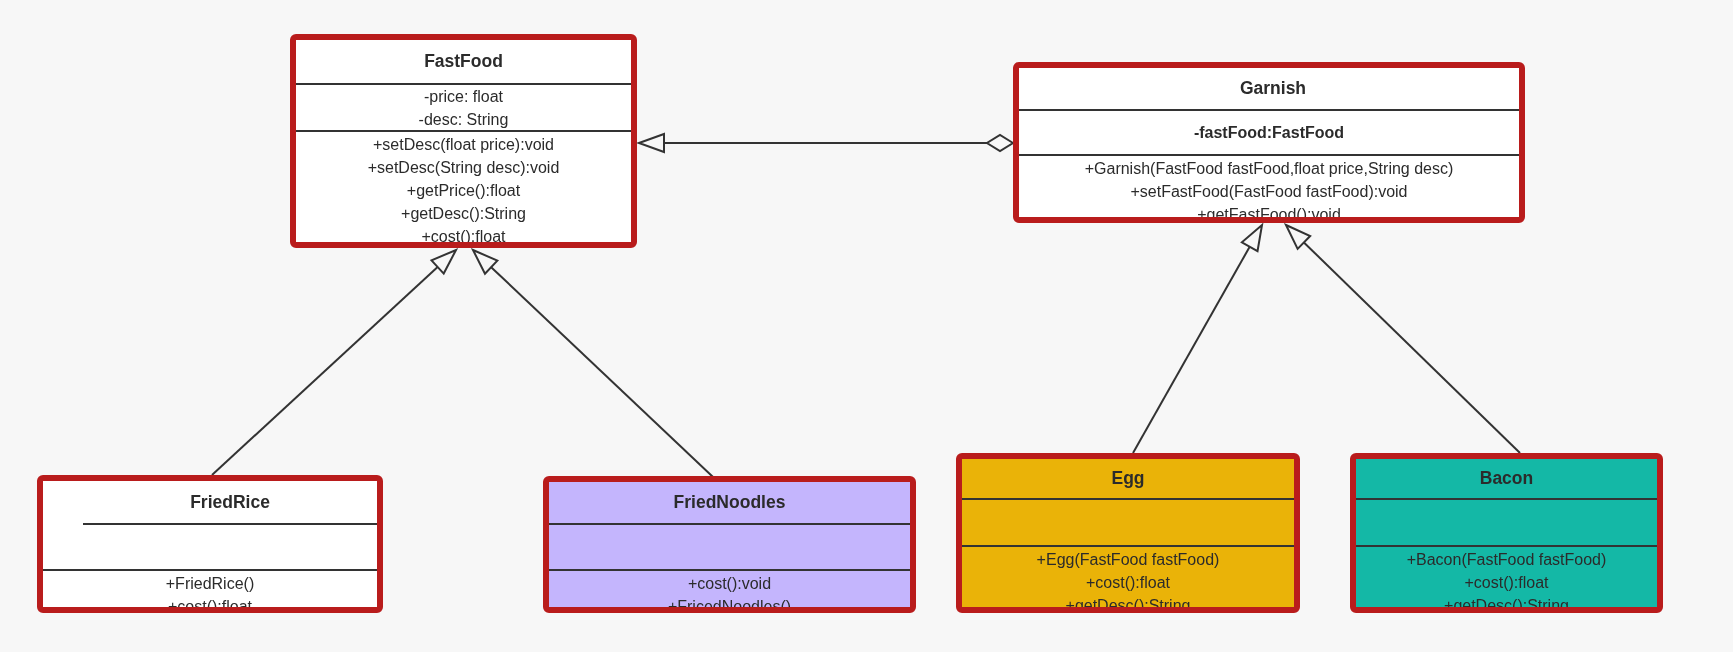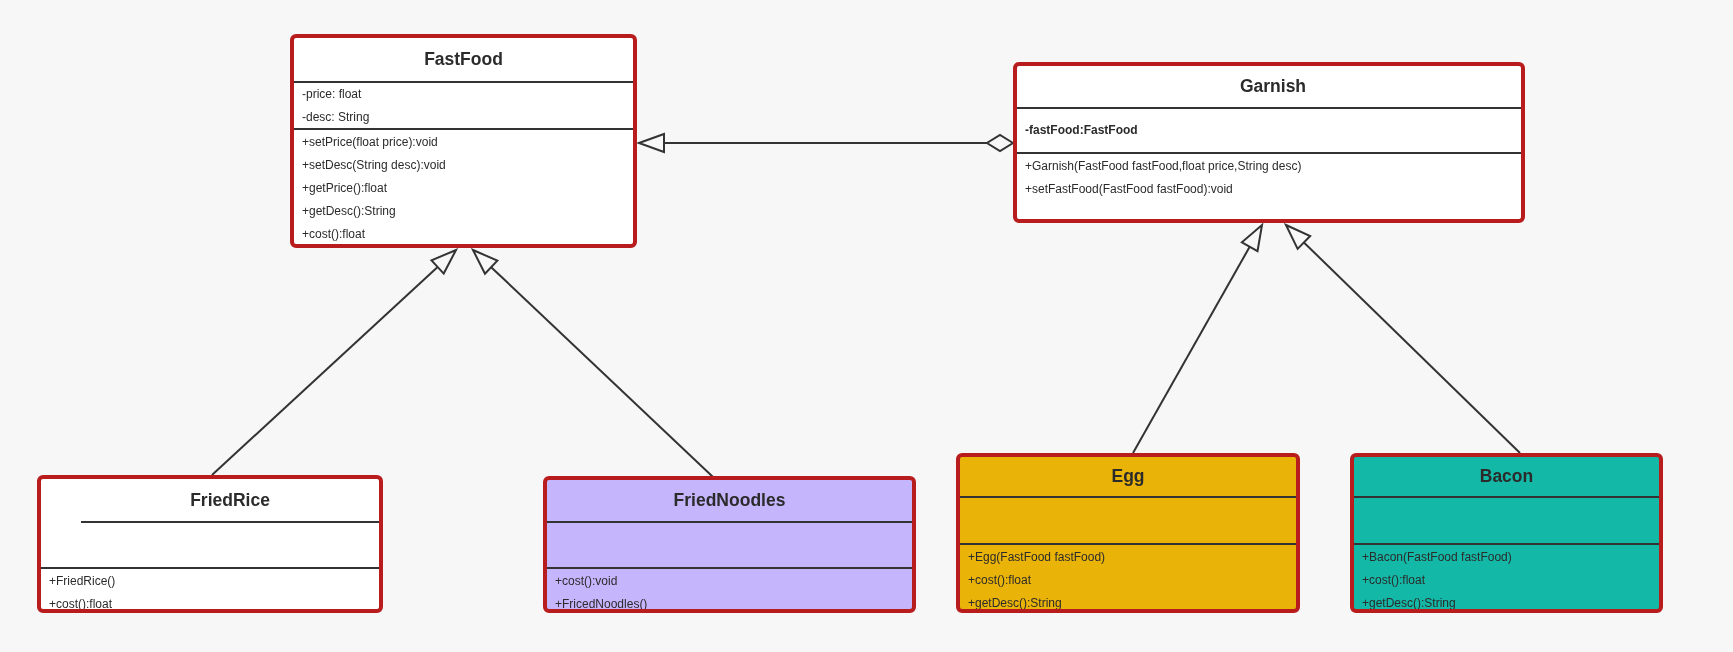--- a/index.html
+++ b/index.html
@@ -17,25 +17,26 @@
   }
   #connector-layer {
     position: absolute;
     left: 0;
     top: 0;
   }
   .uml-class {
     position: absolute;
     box-sizing: border-box;
     background: #ffffff;
-    border: 4px solid #b91c1c;
+    border: 6px solid #b91c1c;
     border-radius: 6px;
     display: flex;
     flex-direction: column;
     color: #2b2b2b;
+    text-align: center;
   }
   .uml-title {
     box-sizing: border-box;
     border-bottom: 2px solid #333333;
     display: flex;
     align-items: center;
     justify-content: center;
     font-weight: bold;
     font-size: 17.5px;
     flex: none;
@@ -51,21 +52,21 @@
     justify-content: center;
     overflow: hidden;
   }
   .uml-methods {
     box-sizing: border-box;
     flex: 1 1 auto;
     padding: 1px 8px 0 8px;
     overflow: hidden;
   }
   .uml-member {
-    font-size: 12px;
+    font-size: 16px;
     line-height: 23px;
     white-space: nowrap;
   }
 </style>
 </head>
 <body>
 
 <div id="canvas" style="width: 1733px; height: 652px; background: rgb(247, 247, 247);">
     <svg id="connector-layer" width="1733" height="652">
       <g>
@@ -90,35 +91,36 @@
         <polygon points="1013,143 1000,135 987,143 1000,151" fill="#f7f7f7" stroke="#333333" stroke-width="2"></polygon>
       </g>
     </svg>
     <div class="uml-class" style="left: 290px; top: 34px; width: 347px; height: 214px; background: rgb(255, 255, 255); color: rgb(43, 43, 43);">
       <div class="uml-title" style="height: 45px;">FastFood</div>
       <div class="uml-attrs" style="height: 47px;">
         <div class="uml-member">-price: float</div>
         <div class="uml-member">-desc: String</div>
       </div>
       <div class="uml-methods">
-        <div class="uml-member">+setPrice(float price):void</div>
+        <div class="uml-member">+setDesc(float price):void</div>
         <div class="uml-member">+setDesc(String desc):void</div>
         <div class="uml-member">+getPrice():float</div>
         <div class="uml-member">+getDesc():String</div>
         <div class="uml-member">+cost():float</div>
       </div>
     </div>
     <div class="uml-class" style="left: 1013px; top: 62px; width: 512px; height: 161px; background: rgb(255, 255, 255); color: rgb(43, 43, 43);">
       <div class="uml-title" style="height: 43px; padding-left: 8px;">Garnish</div>
       <div class="uml-attrs" style="height: 45px; font-weight: bold;">
         <div class="uml-member">-fastFood:FastFood</div>
       </div>
       <div class="uml-methods">
         <div class="uml-member">+Garnish(FastFood fastFood,float price,String desc)</div>
         <div class="uml-member">+setFastFood(FastFood fastFood):void</div>
+        <div class="uml-member">+getFastFood():void</div>
       </div>
     </div>
     <div class="uml-class" style="left: 37px; top: 475px; width: 346px; height: 138px; background: rgb(255, 255, 255); color: rgb(43, 43, 43);">
       <div class="uml-title" style="height: 44px; margin-left: 40px;">FriedRice</div>
       <div class="uml-attrs" style="height: 46px;"></div>
       <div class="uml-methods">
         <div class="uml-member">+FriedRice()</div>
         <div class="uml-member">+cost():float</div>
       </div>
     </div>

